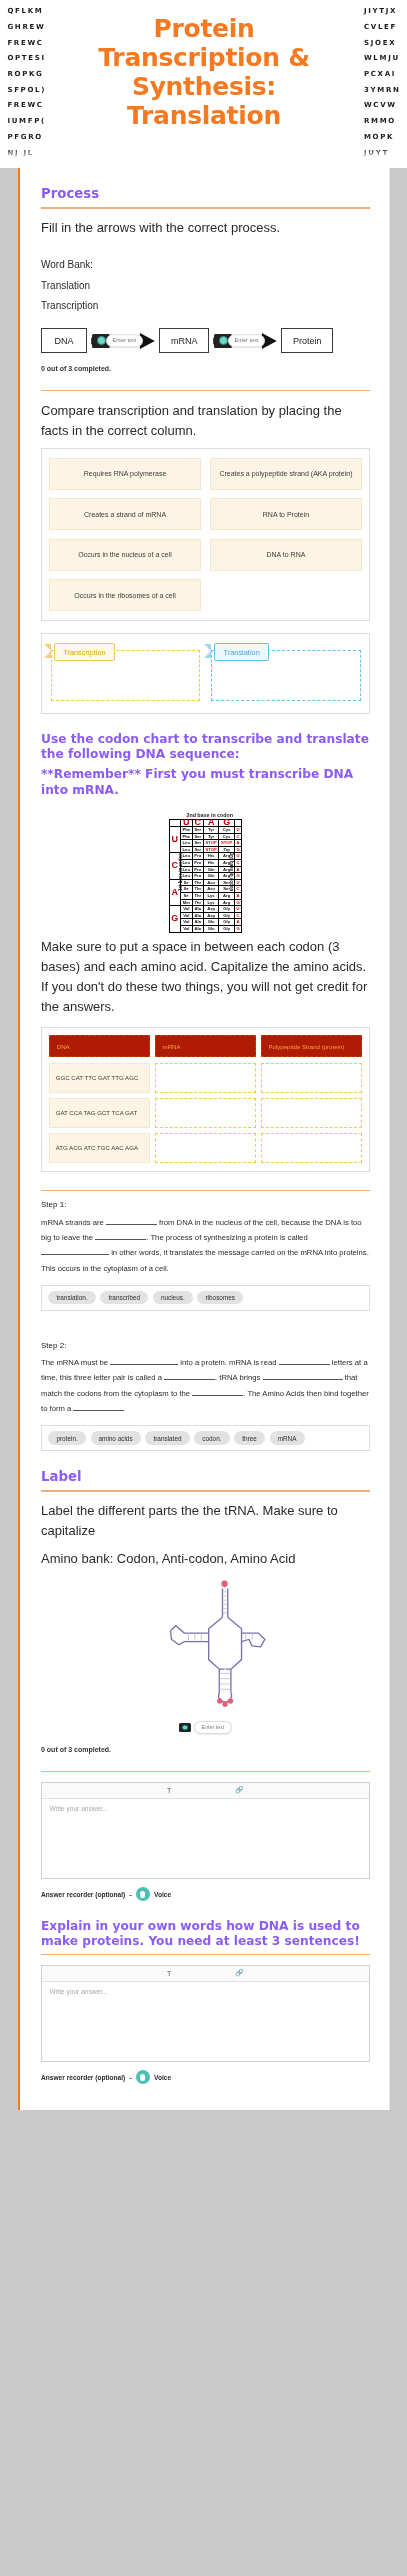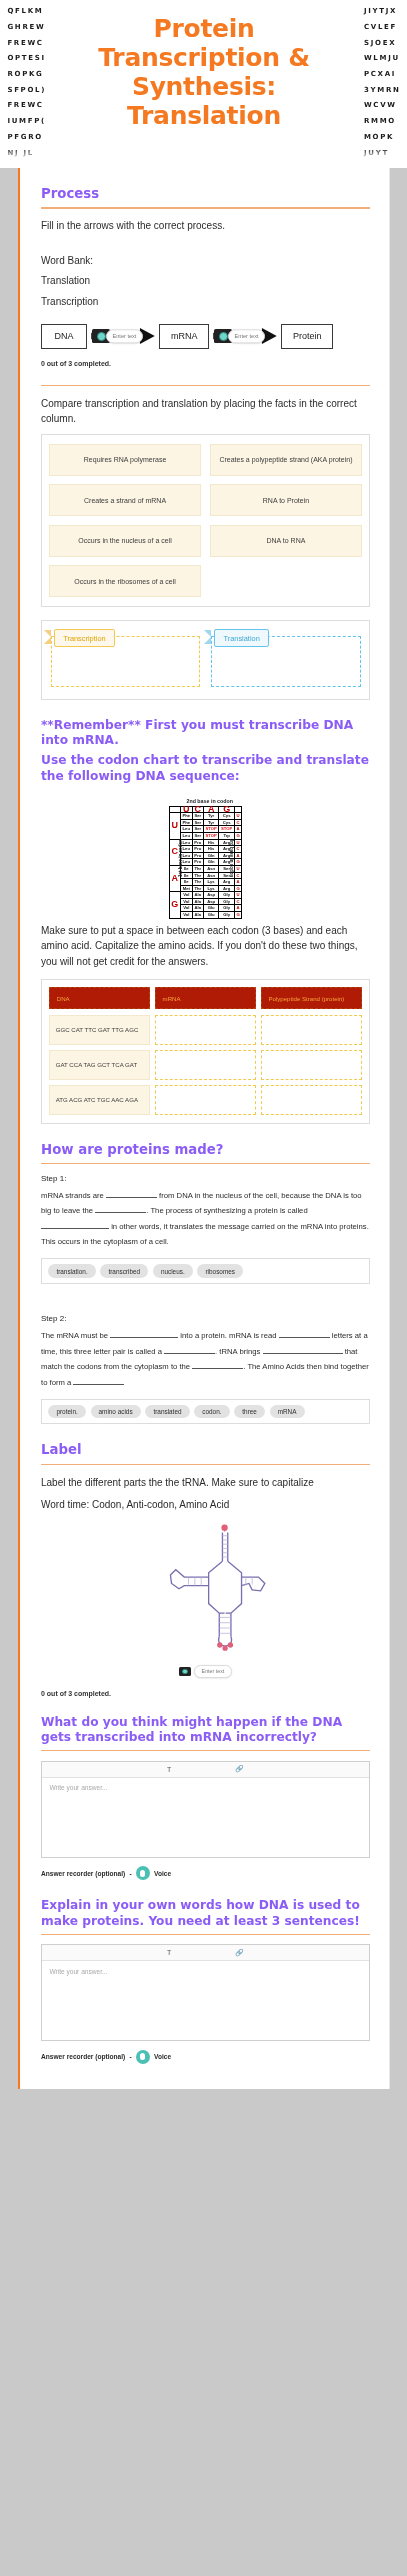--- a/index.html
+++ b/index.html
@@ -81,21 +81,21 @@
     line-height: 1.25;
   }
   h2.sect.small { font-size: 12.2px; }
   .rule {
     height: 1.1px;
     background: #f0a060;
     opacity: .85;
     margin: 0 0 9.6px 0;
   }
   p.instr {
-    font-size: 10px;
+    font-size: 13px;
     line-height: 1.55;
     margin: 0 0 7.4px 0;
     color: #2b2b2b;
   }
   .gap { height: 9.6px; }
 
   
   .wb { font-size: 10px; line-height: 2.05; color:#2b2b2b; }
 
   
@@ -512,22 +512,22 @@
         </div>
         <div class="dzwrap">
           <div class="dz-flag blue"></div>
           <div class="dz-tab blue">Translation</div>
           <div class="dz-box blue"></div>
         </div>
       </div>
     </div>
 
     <div class="block">
+      <h2 class="sect small">Use the codon chart to transcribe and translate the following DNA sequence:</h2>
       <h2 class="sect small">**Remember** First you must transcribe DNA into mRNA.</h2>
-      <h2 class="sect small">Use the codon chart to transcribe and translate the following DNA sequence:</h2>
 
       <div class="codonwrap">
         <div class="codon-outer">
           <div class="codon-top">2nd base in codon</div>
           <div class="vlabel">1st base in codon</div>
           <div class="vlabel-r">3rd base in codon</div>
           <table class="codon" id="codon-table">
                 <tbody>
                   <tr>
                     <th></th>
@@ -678,21 +678,20 @@
         </div>
         <div class="dnarow" style="margin-bottom:0">
           <div class="datacell">ATG ACG ATC TGC AAC AGA</div>
           <div class="emptycell"></div>
           <div class="emptycell"></div>
         </div>
       </div>
     </div>
 
     <div class="block">
-      <h2 class="sect">How are proteins made?</h2>
       <div class="rule"></div>
 
       <div class="steplabel">Step 1:</div>
       <div class="para">
         <span>mRNA strands are </span><span class="blank"></span><span> from DNA in the nucleus of the cell, because the DNA is too big to leave the </span><span class="blank"></span><span>.  The process of synthesizing a protein is called </span><span class="blank w2"></span><span> in other words, it translates the message carried on the mRNA into proteins. This occurs in the cytoplasm of a cell.</span>
       </div>
 
       <div class="chipbar">
         <span class="chip">translation.</span>
         <span class="chip">transcribed</span>
@@ -712,21 +711,21 @@
         <span class="chip">codon.</span>
         <span class="chip">three</span>
         <span class="chip">mRNA</span>
       </div>
     </div>
 
     <div class="block">
       <h2 class="sect">Label</h2>
       <div class="rule"></div>
       <p class="instr">Label the different parts the the tRNA. Make sure to capitalize</p>
-      <p class="instr">Word time: Codon, Anti-codon, Amino Acid</p>
+      <p class="instr">Amino bank: Codon, Anti-codon, Amino Acid</p>
 
       <div class="trnawrap">
         <svg width="122" height="138" viewBox="0 0 230 260">
 
           <line x1="150" y1="8" x2="150" y2="14" stroke="#d4657a" stroke-width="2"></line>
           <circle cx="150" cy="7" r="6" fill="#e0607a"></circle>
           <path d="M146 16 L146 70" stroke="#7a6fae" stroke-width="2.5" fill="none"></path>
           <path d="M156 16 L156 70" stroke="#7a6fae" stroke-width="2.5" fill="none"></path>
           <g stroke="#b7b0d8" stroke-width="1.4">
             <line x1="146" y1="22" x2="156" y2="22"></line>
@@ -772,21 +771,20 @@
         <div class="mini-mic">
           <div class="d"></div>
         </div>
         <div class="mini-pill">Enter text</div>
       </div>
 
       <div class="completed">0 out of 3 completed.</div>
     </div>
 
     <div class="block">
-      <h2 class="sect small">What do you think might happen if the DNA gets transcribed into mRNA incorrectly?</h2>
       <div class="rule"></div>
 
       <div class="fr-box">
         <div class="fr-toolbar">
           <span>T</span>
           <span>🔗</span>
         </div>
         <div class="fr-area">Write your answer...</div>
       </div>
 

